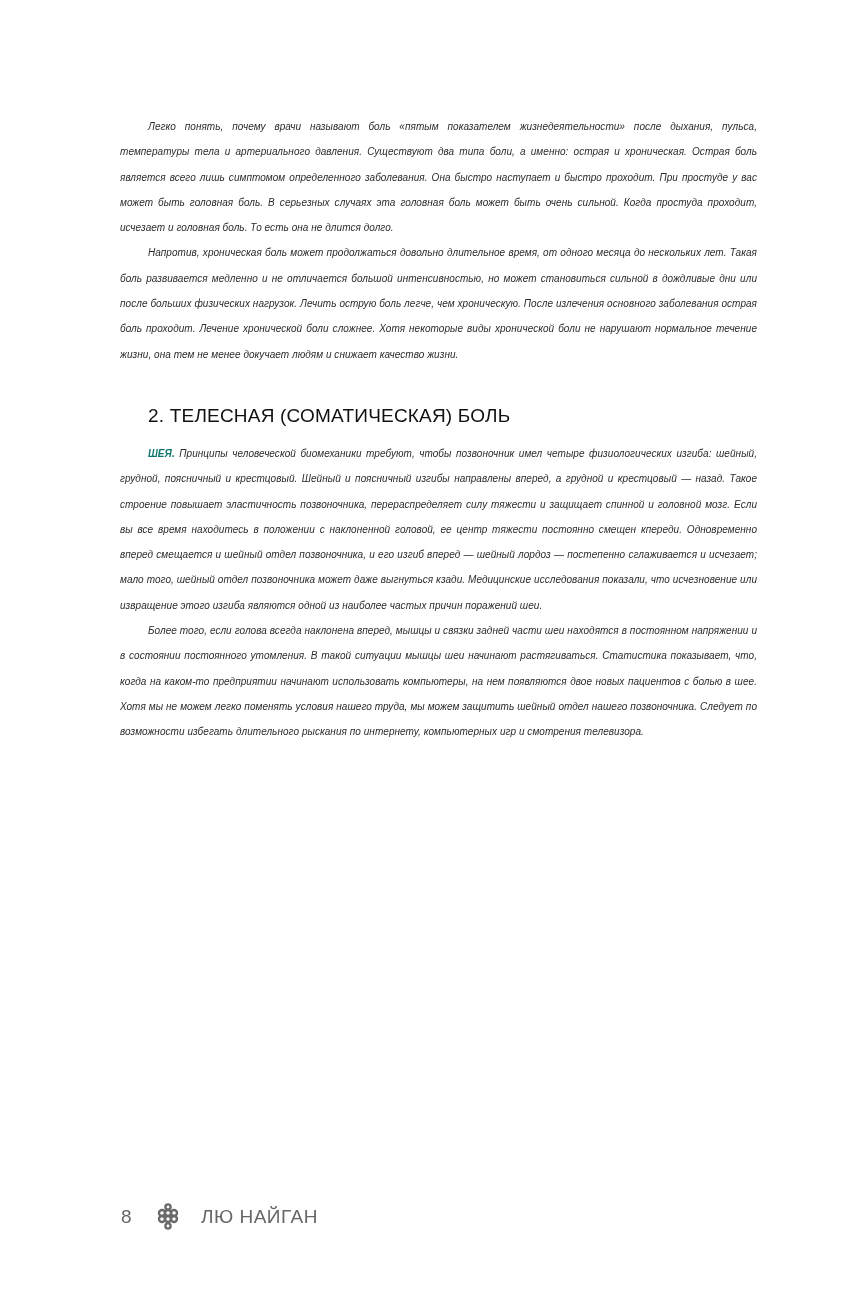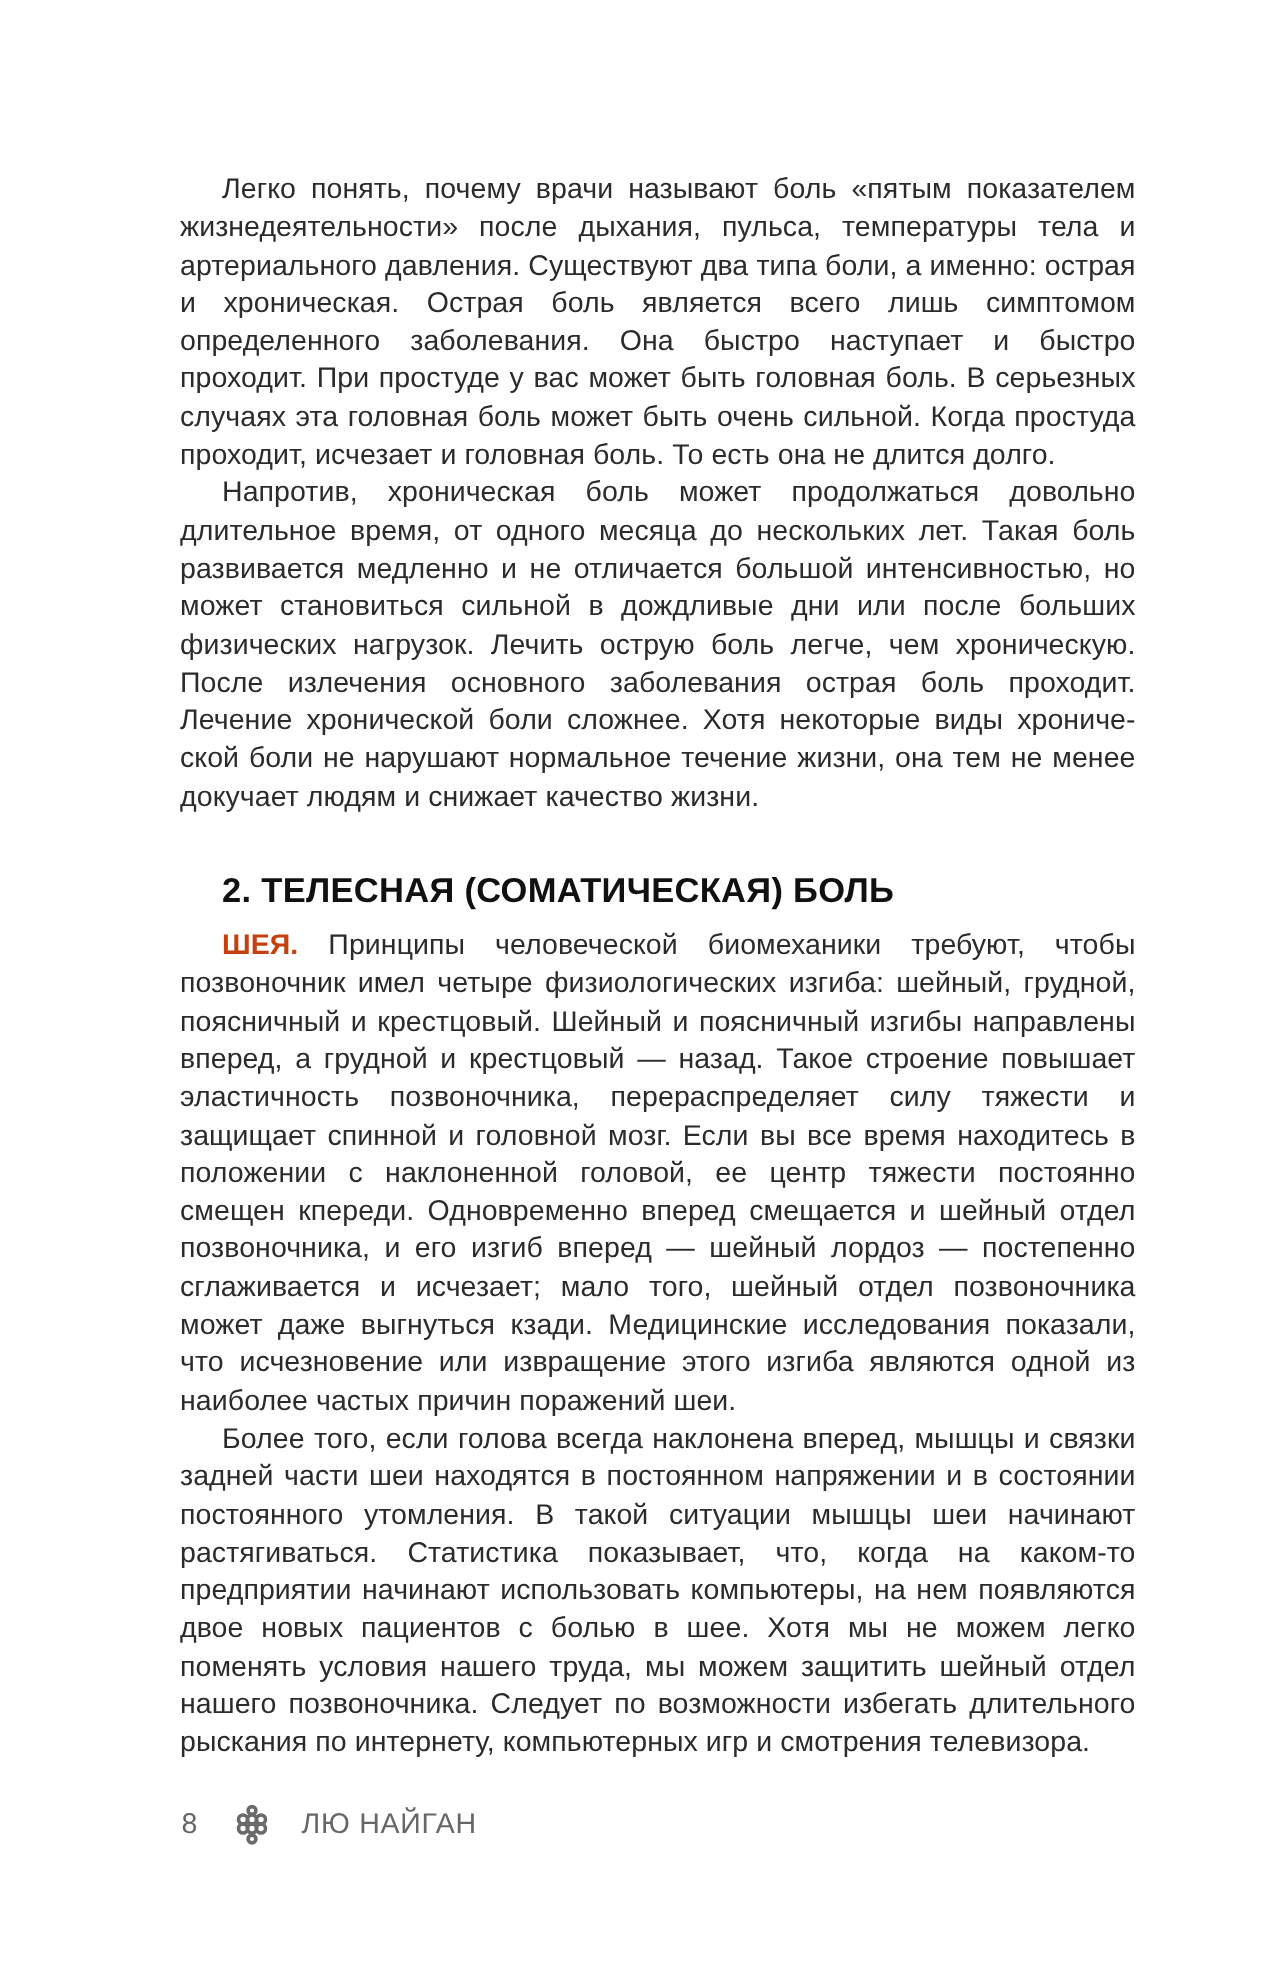--- a/index.html
+++ b/index.html
@@ -16,37 +16,38 @@
       color: #2b2b2b;
     }
     .page {
       position: absolute;
       left: 120px;
       top: 114px;
       width: 637px;
     }
     .para {
       margin: 0;
-      font-size: 19px;
+      font-size: 10px;
       line-height: 25.3px;
       text-align: justify;
       text-indent: 28px;
       hyphens: manual;
       letter-spacing: 0.05px;
+      font-style: italic;
     }
     .lead {
       font-weight: bold;
-      color: #c2410c;
+      color: #0f766e;
     }
     .heading {
       margin: 36px 0 12px 0;
       padding-left: 28px;
-      font-size: 23px;
+      font-size: 19px;
       line-height: 26px;
-      font-weight: bold;
+      font-weight: normal;
       color: #111111;
       letter-spacing: 0.2px;
     }
     .footer {
       position: absolute;
       left: 121px;
       top: 1203px;
       display: flex;
       align-items: center;
       color: #666666;

